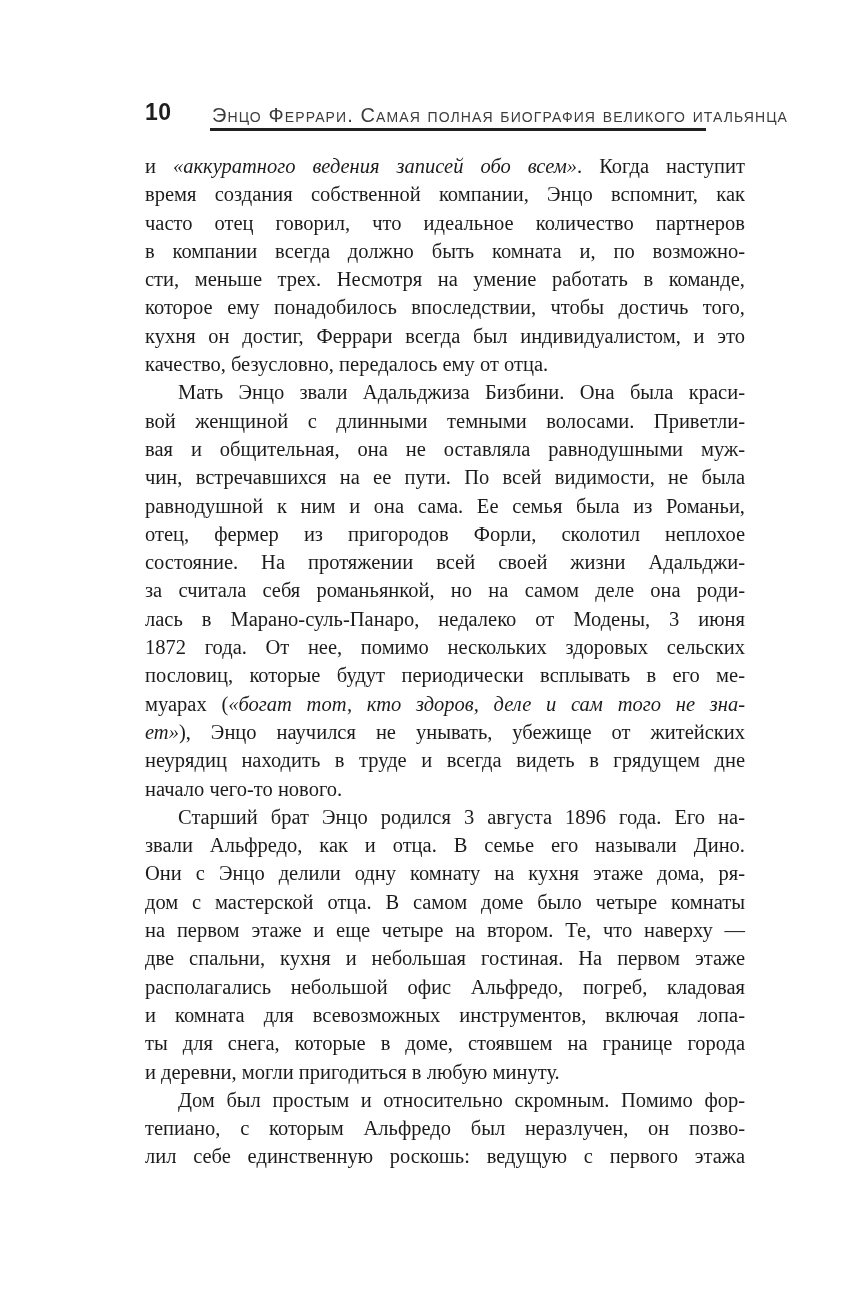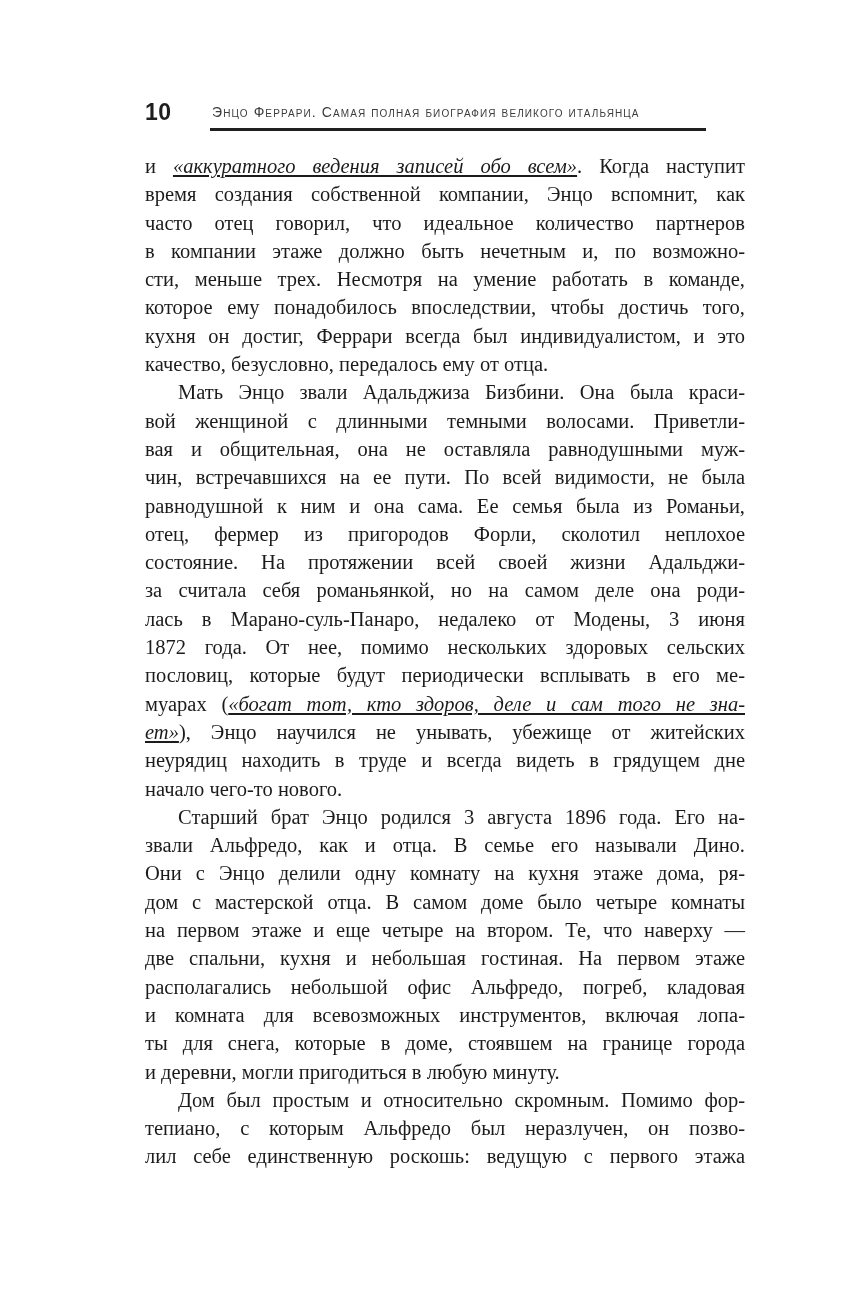--- a/index.html
+++ b/index.html
@@ -21,21 +21,21 @@
     font-size: 23px;
     letter-spacing: 0.5px;
     color: var(--header-num, #1f1f1f);
   }
   .runtitle {
     position: absolute;
     left: 212px;
     top: 104px;
     font-family: "Liberation Sans", sans-serif;
     font-weight: normal;
-    font-size: 14px;
+    font-size: 20px;
     font-variant: small-caps;
     letter-spacing: 1.1px;
     color: var(--header-text, #3c3c3c);
     white-space: nowrap;
   }
   .rule {
     position: absolute;
     left: 210px;
     top: 128px;
     width: 496px;
@@ -51,35 +51,35 @@
     line-height: 28.3px;
     color: var(--text, #1b1b1b);
   }
   .para { margin: 0; }
   .line {
     text-align: justify;
     text-align-last: left;
   }
   .line.jl { text-align-last: justify; }
   .line.ind { text-indent: 33px; }
-  .it { font-style: italic; text-decoration: underline; }
+  .it { font-style: italic; }
 </style>
 </head>
 <body>
 
 <div class="page" style="--bg: #ffffff; --text: #1b1b1b; --header-num: #1f1f1f; --header-text: #3c3c3c; --rule: #202020;">
   <div class="pagenum">10</div>
   <div class="runtitle">Энцо Феррари. Самая полная биография великого итальянца</div>
   <div class="rule"></div>
   <div class="bodytext">
       <div class="para">
         <div class="line jl"><span>и </span><span class="it">«аккуратного ведения записей обо всем»</span><span>. Когда наступит</span></div>
         <div class="line jl"><span>время создания собственной компании, Энцо вспомнит, как</span></div>
         <div class="line jl"><span>часто отец говорил, что идеальное количество партнеров</span></div>
-        <div class="line jl"><span>в компании этаже должно быть нечетным и, по возможно-</span></div>
+        <div class="line jl"><span>в компании всегда должно быть комната и, по возможно-</span></div>
         <div class="line jl"><span>сти, меньше трех. Несмотря на умение работать в команде,</span></div>
         <div class="line jl"><span>которое ему понадобилось впоследствии, чтобы достичь того,</span></div>
         <div class="line jl"><span>кухня он достиг, Феррари всегда был индивидуалистом, и это</span></div>
         <div class="line"><span>качество, безусловно, передалось ему от отца.</span></div>
       </div>
       <div class="para">
         <div class="line jl ind"><span>Мать Энцо звали Адальджиза Бизбини. Она была краси-</span></div>
         <div class="line jl"><span>вой женщиной с длинными темными волосами. Приветли-</span></div>
         <div class="line jl"><span>вая и общительная, она не оставляла равнодушными муж-</span></div>
         <div class="line jl"><span>чин, встречавшихся на ее пути. По всей видимости, не была</span></div>

